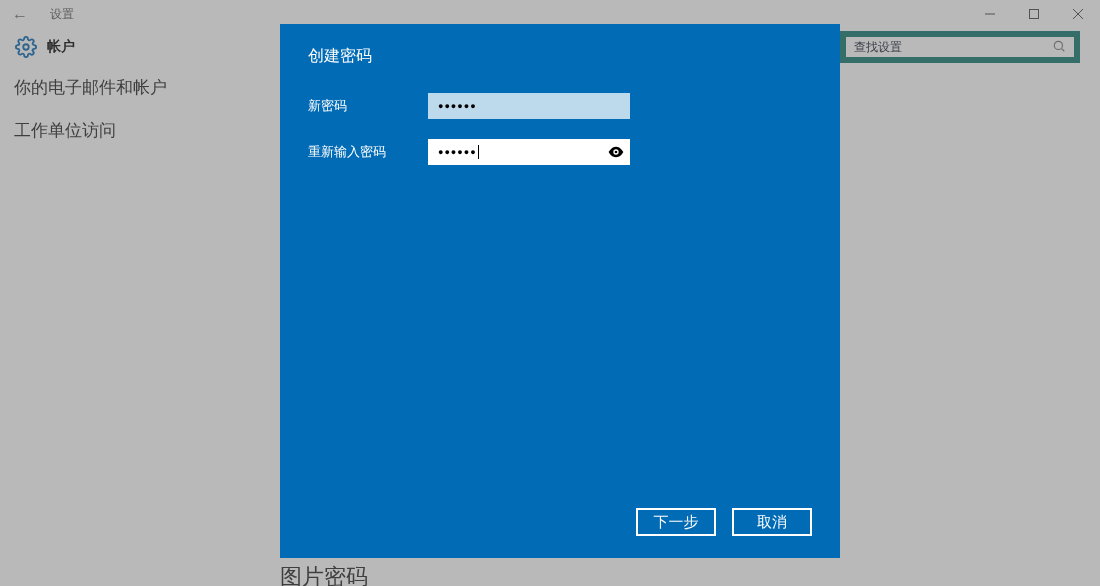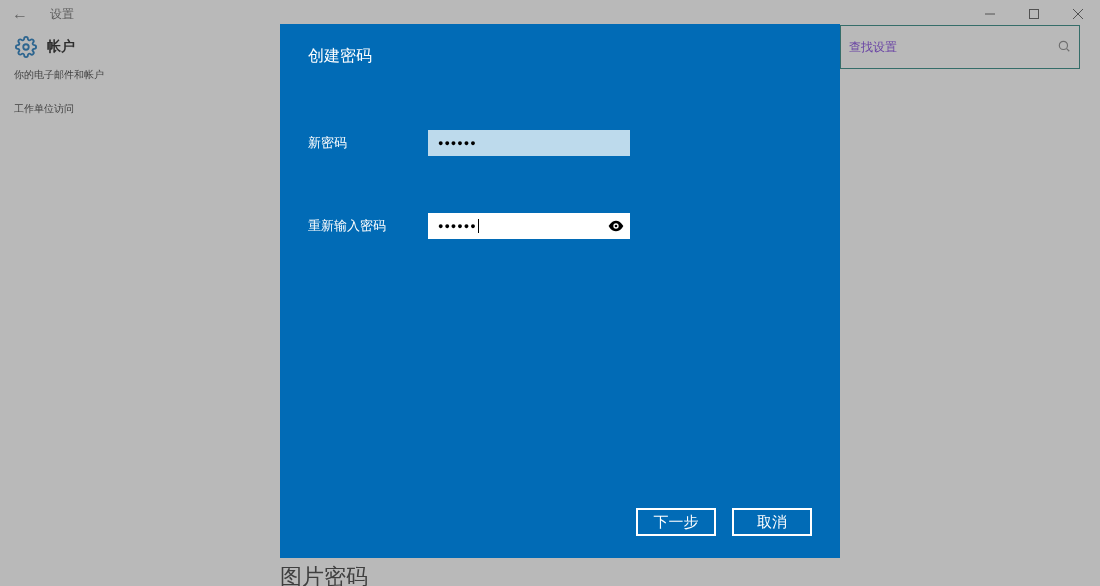--- a/index.html
+++ b/index.html
@@ -50,38 +50,38 @@
       justify-content: space-between;
     }
     .header-left { display: flex; align-items: center; gap: 10px; }
     .gear {
       width: 22px; height: 22px;
       color: #0066b3;
     }
     .header-title { font-size: 14px; font-weight: 600; color: #000; }
     .searchbox {
       width: 240px;
-      height: 44px;
-      border: 1px solid #0f766e;
+      height: 32px;
+      border: 6px solid #0f766e;
       background: #fff;
       display: flex;
       align-items: center;
       padding: 0 8px;
       justify-content: space-between;
       font-size: 12px;
-      color: #6d28d9;
+      color: #0f172a;
     }
     .searchbox .search-icon { color: #777; font-size: 14px; }
     
     .sidebar {
       position: absolute;
-      top: 58px;
+      top: 66px;
       left: 0;
       width: 255px;
-      font-size: 10px;
+      font-size: 17px;
     }
     .side-item {
       padding: 10px 14px;
       color: #222;
     }
     .side-item.selected {
       background: #d9d9d9;
     }
     
     .main-section {
@@ -107,21 +107,20 @@
     }
     .modal-title {
       font-size: 16px;
       font-weight: 400;
       margin-bottom: 26px;
     }
     .form-row {
       display: flex;
       align-items: center;
       margin-bottom: 20px;
-      margin-top: 37px;
     }
     .form-label {
       width: 120px;
       font-size: 13px;
       flex-shrink: 0;
     }
     .form-input {
       width: 202px;
       height: 26px;
       background: #bddaec;

